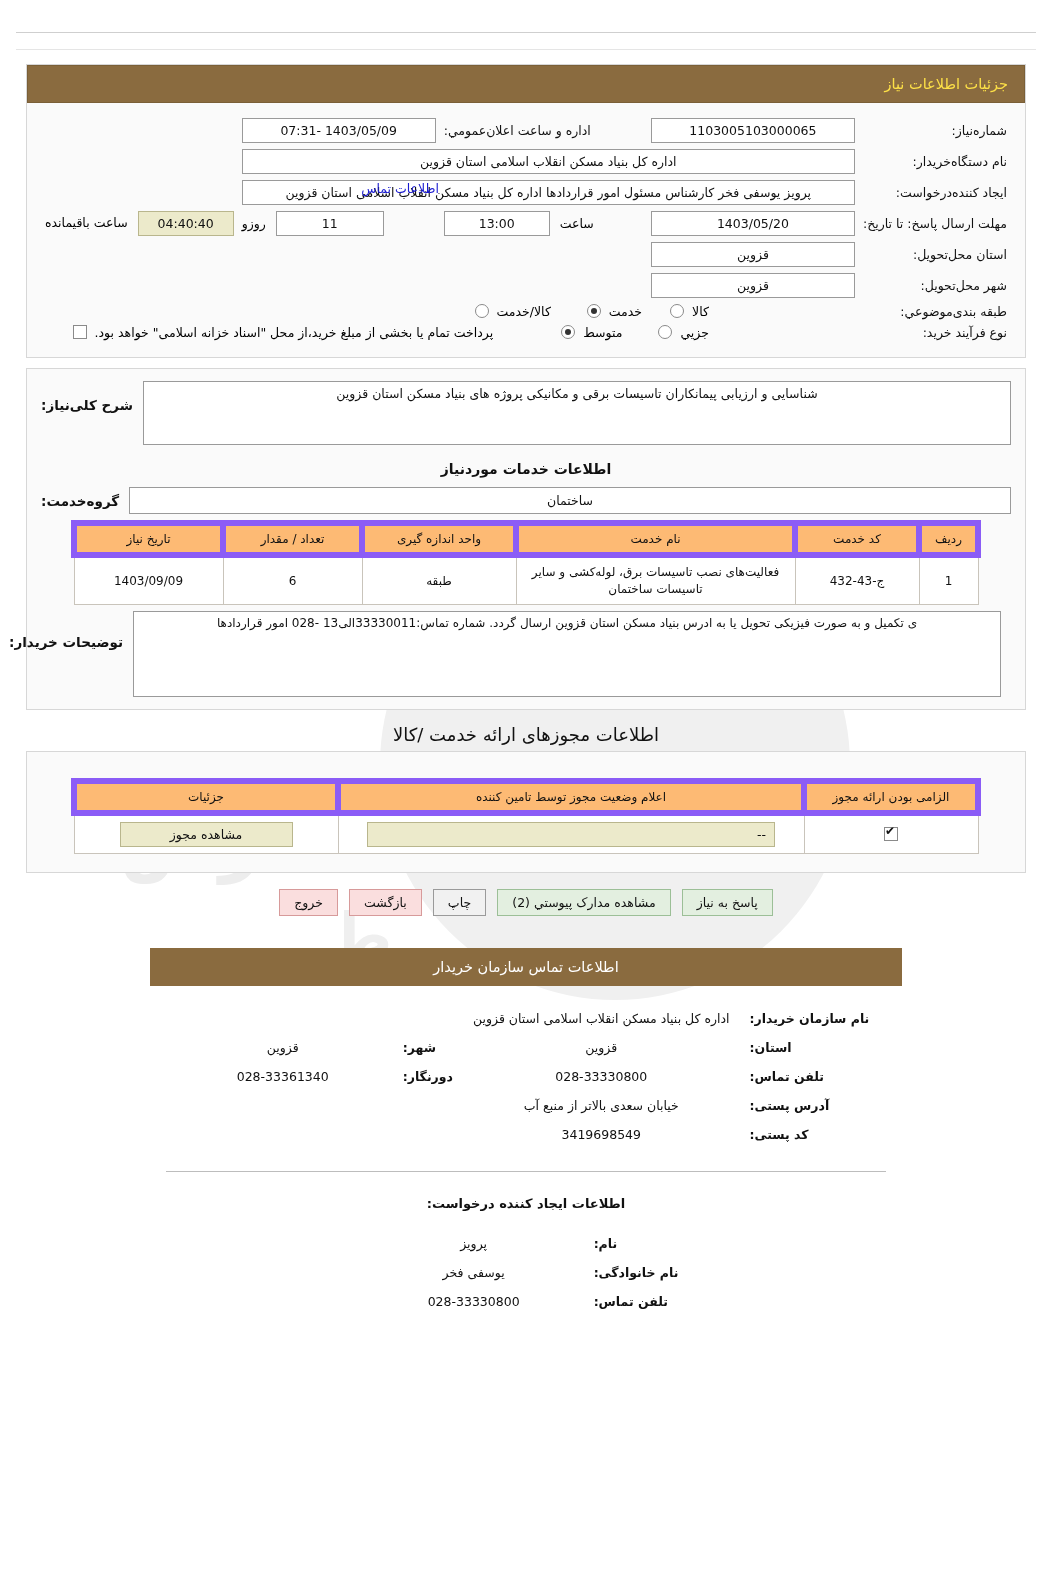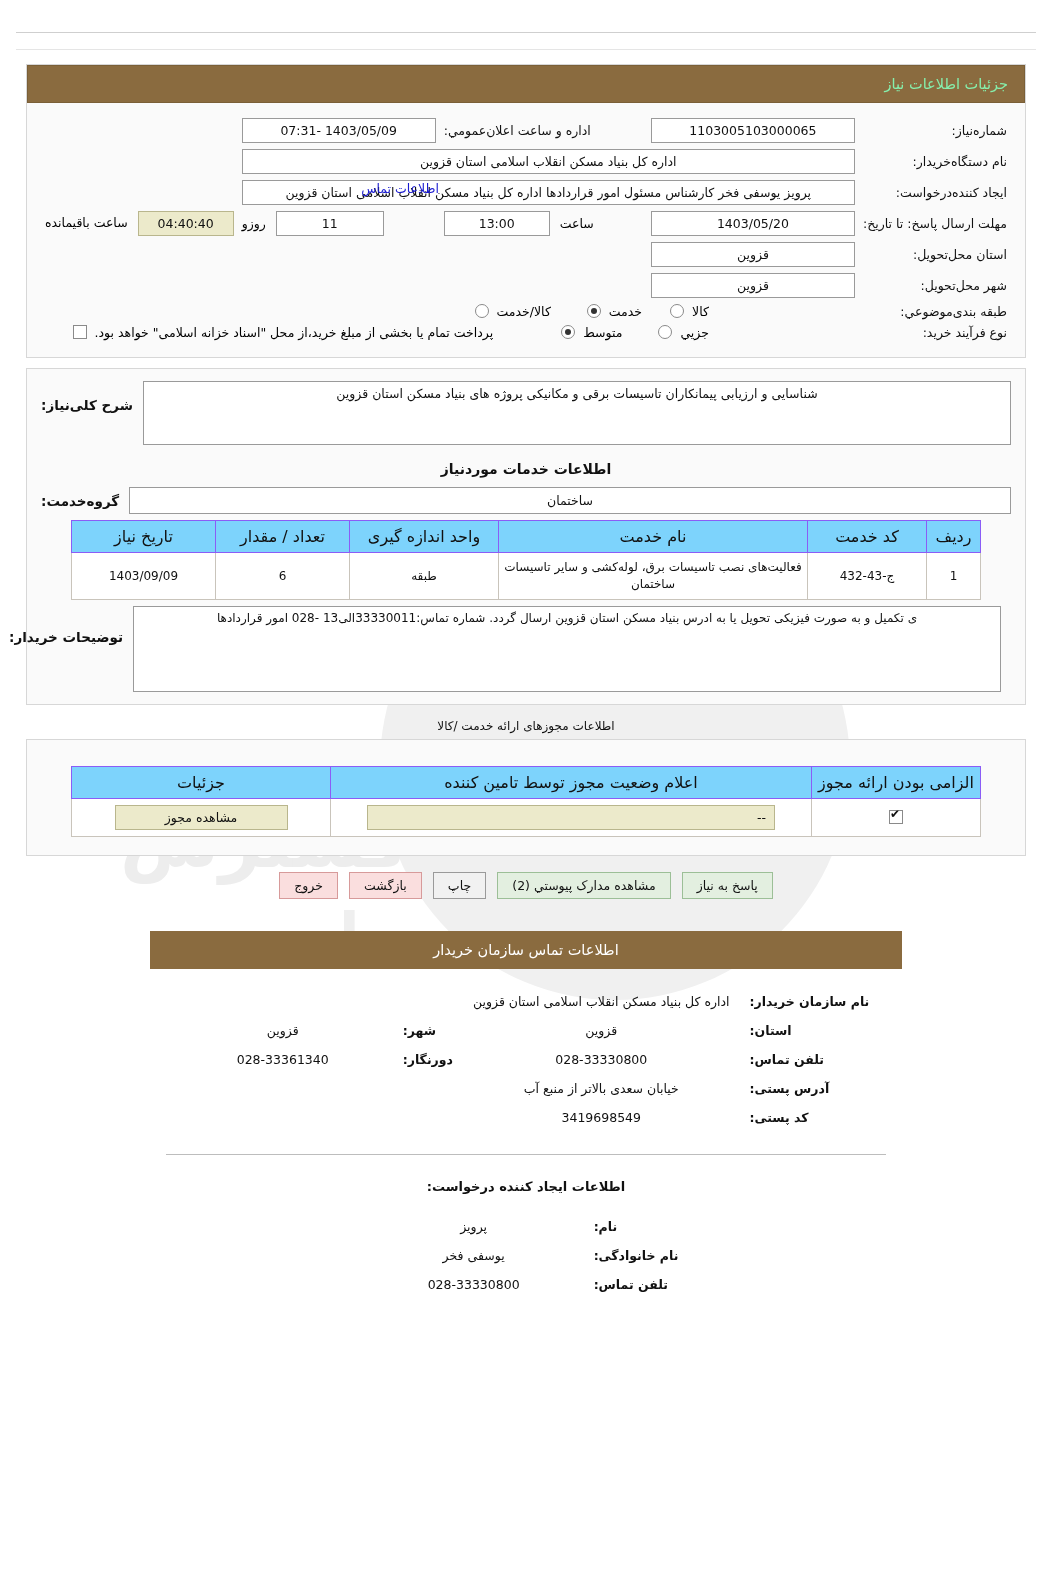--- a/index.html
+++ b/index.html
@@ -62,21 +62,21 @@
     height: 16px;
     border-bottom: 1px solid #e5e5e5;
   }
 
   .panel {
     margin: 14px 26px 0 26px;
     border: 1px solid #d7d7d7;
   }
   .panel-header {
     background: #8a6b3f;
-    color: #86efac;
+    color: #fde047;
     font-size: 14.5px;
     padding: 10px 16px;
     text-align: right;
     font-weight: normal;
     border: 1px solid #7a5f37;
   }
   .panel-body {
     background: #fafafa;
     padding: 12px 14px 14px 14px;
   }
@@ -148,23 +148,23 @@
     padding: 4px 8px;
     font-size: 12.5px;
     text-align: center;
     color: #111;
   }
   .sect-title { font-size: 13.5px; font-weight: bold; color: #111; white-space: nowrap; padding-top: 16px; }
   .center-title { text-align: center; font-size: 14px; font-weight: bold; color: #111; margin: 16px 0 10px 0; }
 
   table.grid { width: calc(100% - 60px); margin: 6px 30px; border-collapse: collapse; }
   table.grid th {
-    background: #7dd3fc;
-    border: 1px solid #8b5cf6;
-    font-size: 16px;
+    background: #fdba74;
+    border: 6px solid #8b5cf6;
+    font-size: 12px;
     font-weight: normal;
     padding: 6px 4px;
     color: #111;
   }
   table.grid td {
     border: 1px solid #c9c4bb;
     font-size: 12px;
     padding: 6px 4px;
     text-align: center;
     background: #fff;
@@ -175,21 +175,21 @@
     border: 1px solid #9a9a9a;
     background: #fff;
     height: 76px;
     margin-right: 10px;
     font-size: 12px;
     padding: 4px 6px;
     text-align: center;
     color: #111;
     overflow: hidden;
   }
-  .smalltitle { text-align: center; font-size: 12px; color: #111; margin: 14px 0 4px 0; }
+  .smalltitle { text-align: center; font-size: 18px; color: #111; margin: 14px 0 4px 0; }
 
   .btn {
     display: inline-block;
     border: 1px solid #9a9a9a;
     font-size: 12.5px;
     padding: 5px 14px;
     background: #f1f1f1;
     color: #111;
     cursor: pointer;
     margin: 0 3px;

